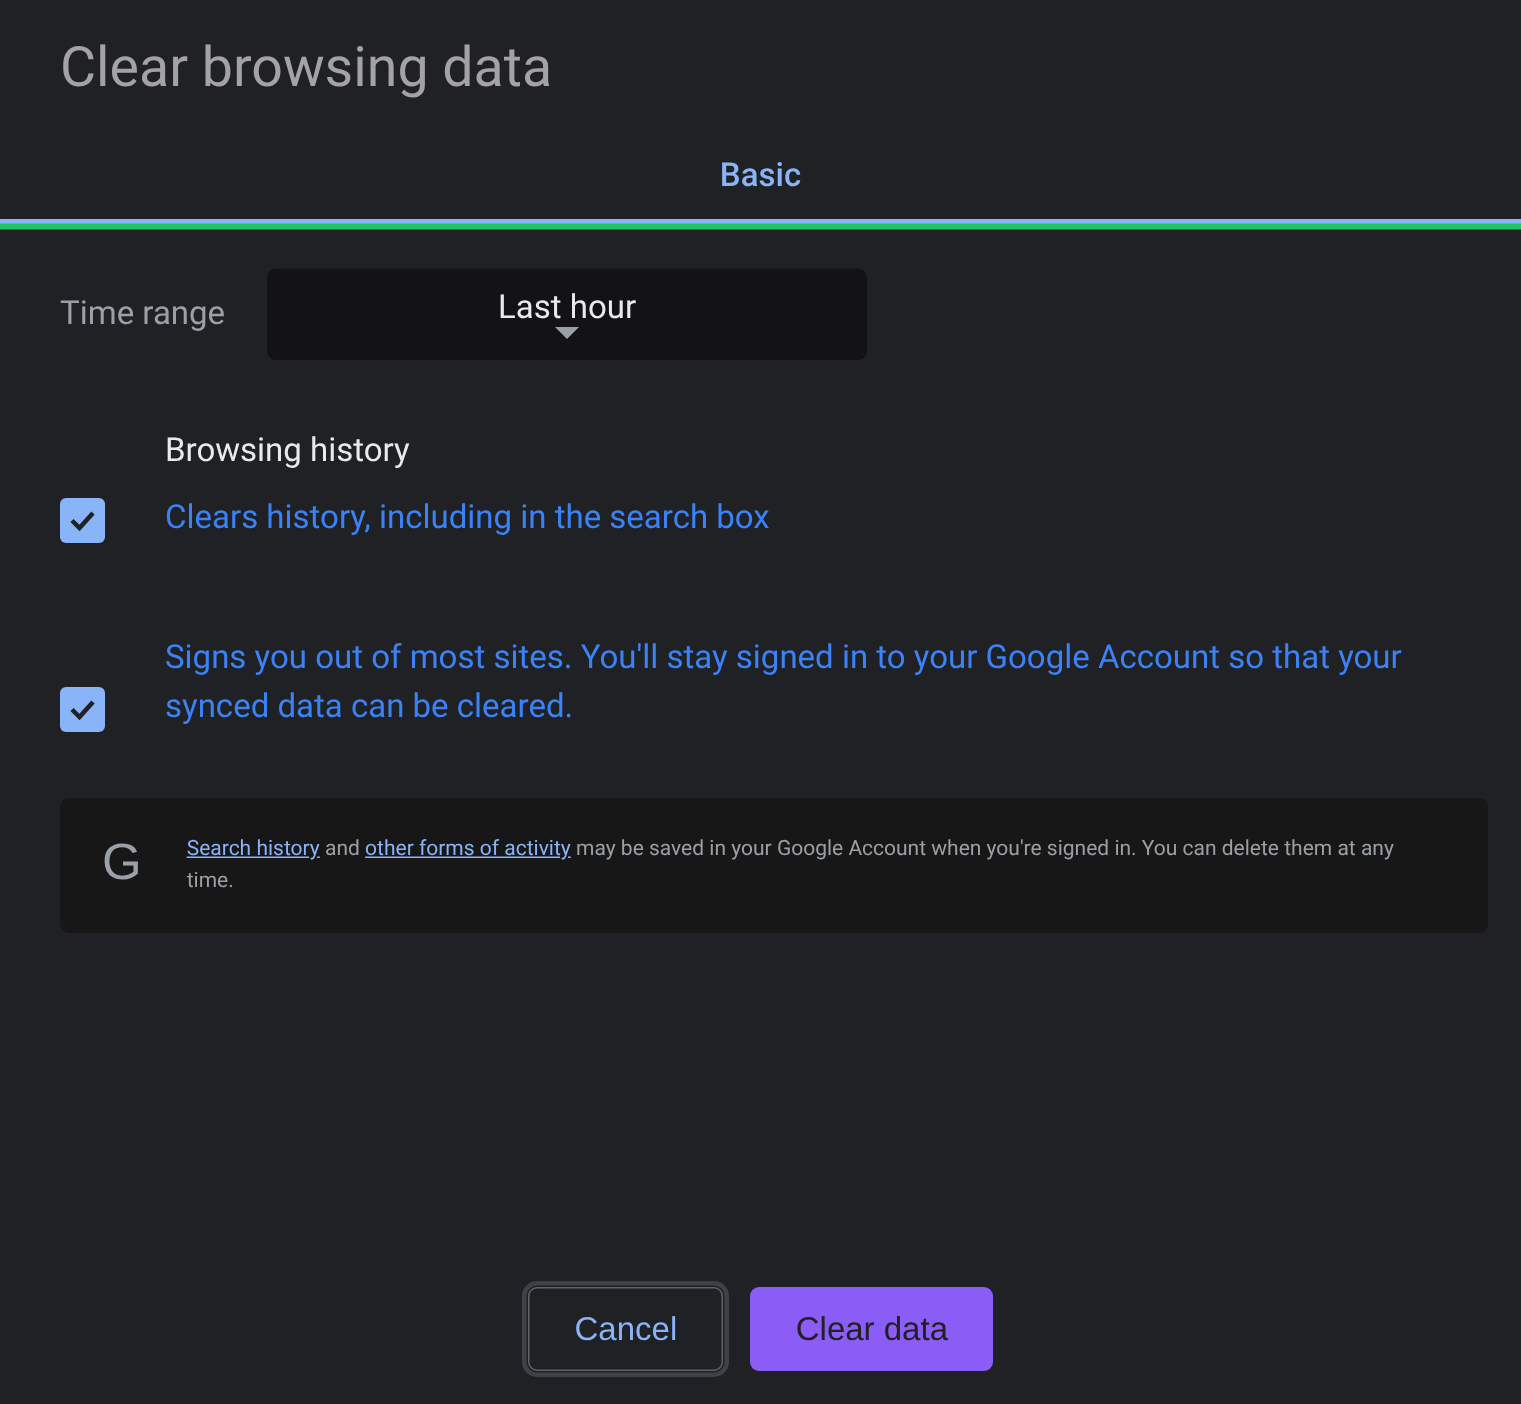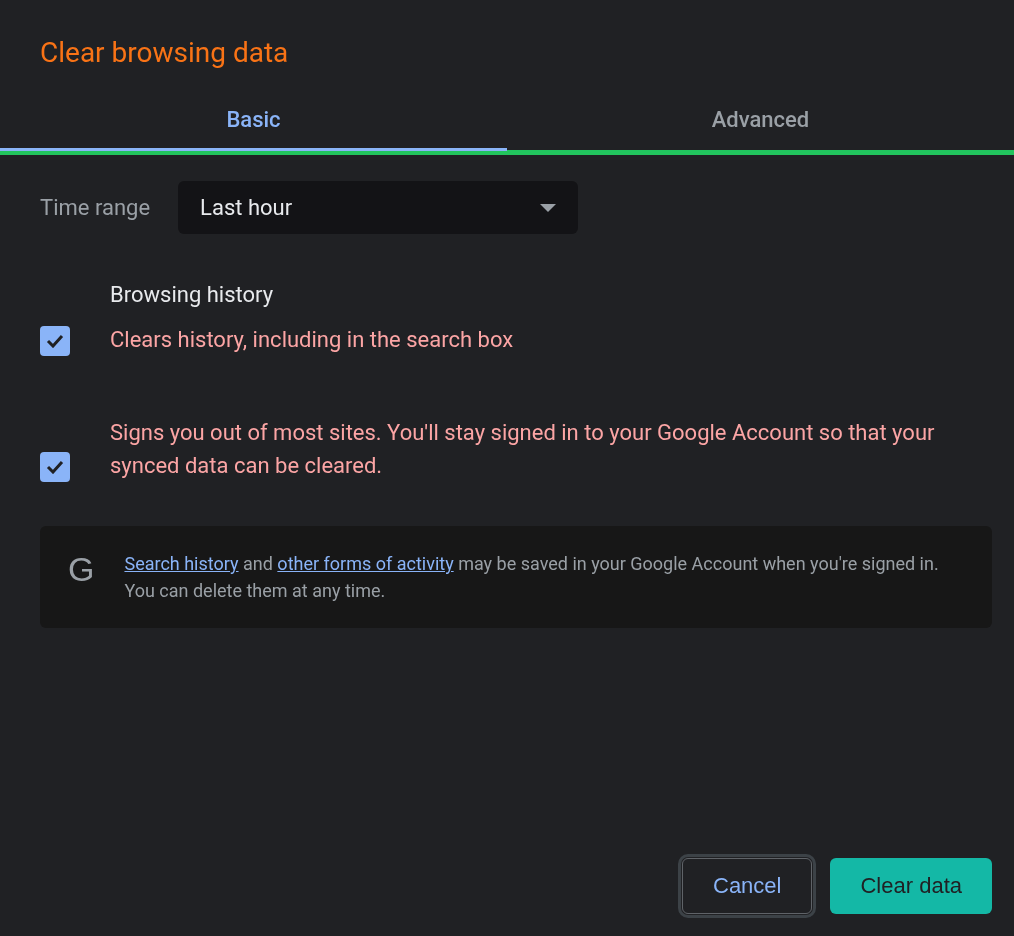--- a/index.html
+++ b/index.html
@@ -15,24 +15,24 @@
       height: 936px;
       overflow: hidden;
     }
     .dialog {
       width: 100%;
       height: 100%;
       display: flex;
       flex-direction: column;
     }
     .title {
-      font-size: 28px;
+      font-size: 37px;
       font-weight: 400;
-      color: #f97316;
-      padding: 36px 40px 20px 40px;
+      color: #a3a3a3;
+      padding: 24px 40px 20px 40px;
     }
     .tabs {
       display: flex;
       border-bottom: 5px solid #22c55e;
     }
     .tab {
       flex: 1;
       text-align: center;
       padding: 18px 0 18px 0;
       font-size: 22px;
@@ -66,23 +66,24 @@
     .time-label {
       font-size: 22px;
       color: #9aa0a6;
     }
     .select {
       background: #131316;
       border-radius: 6px;
       padding: 14px 22px;
       display: flex;
       align-items: center;
-      justify-content: space-between;
+      justify-content: flex-end;
       width: 400px;
       cursor: pointer;
+      flex-direction: column;
     }
     .select-value {
       font-size: 22px;
       color: #e8eaed;
     }
     .chevron {
       width: 0;
       height: 0;
       border-left: 8px solid transparent;
       border-right: 8px solid transparent;
@@ -114,86 +115,85 @@
     .option-texts {
       flex: 1;
     }
     .option-title {
       font-size: 22px;
       color: #e8eaed;
       margin-bottom: 6px;
     }
     .option-desc {
       font-size: 22px;
-      color: #fca5a5;
+      color: #3b82f6;
       line-height: 1.5;
       margin-top: 16px;
     }
     .info-box {
       background: #171717;
       border-radius: 6px;
       padding: 24px 28px;
       display: flex;
       align-items: flex-start;
       gap: 30px;
     }
     .g-icon {
       font-family: Arial, sans-serif;
       font-size: 34px;
       font-weight: 500;
       color: #9aa0a6;
       line-height: 1;
       margin-top: 2px;
     }
     .info-text {
-      font-size: 18px;
+      font-size: 14px;
       color: #9aa0a6;
       line-height: 1.5;
     }
     .info-text a {
       color: #8ab4f8;
       text-decoration: underline;
       cursor: pointer;
     }
     .footer {
       display: flex;
-      justify-content: flex-end;
+      justify-content: center;
       gap: 18px;
       padding: 30px 22px 22px 22px;
     }
     .btn {
       font-size: 22px;
       font-weight: 500;
       padding: 14px 30px;
       border-radius: 6px;
       cursor: pointer;
       border: none;
     }
     .btn-cancel {
       background: transparent;
       color: #8ab4f8;
       border: 1px solid #5f6368;
       outline: 3px solid #3c4247;
       outline-offset: 1px;
     }
     .btn-clear {
-      background: #14b8a6;
+      background: #8b5cf6;
       color: #202124;
     }
   </style>
 </head>
 <body>
 
 <div class="dialog">
 
   <h1 class="title">Clear browsing data</h1>
 
   <div class="tabs">
     <div class="tab active">Basic</div>
-    <div class="tab">Advanced</div>
   </div>
 
   <div class="content">
 
     <div class="time-row">
       <span class="time-label">Time range</span>
       <div class="select">
         <span class="select-value">Last hour</span>
         <span class="chevron"></span>
       </div>

